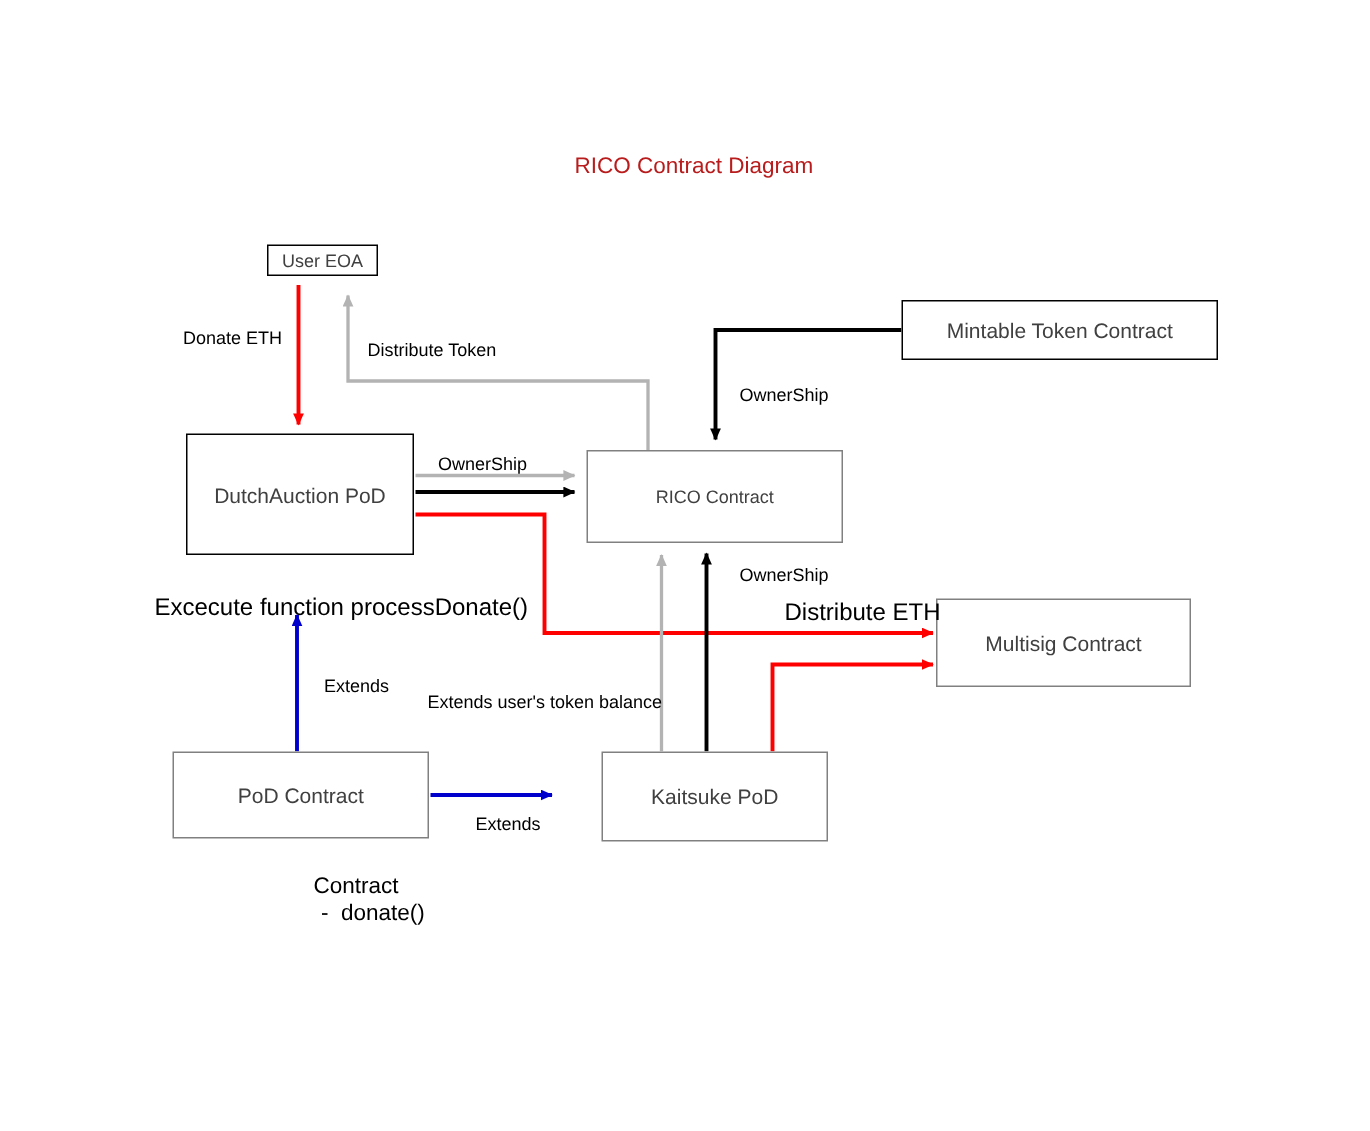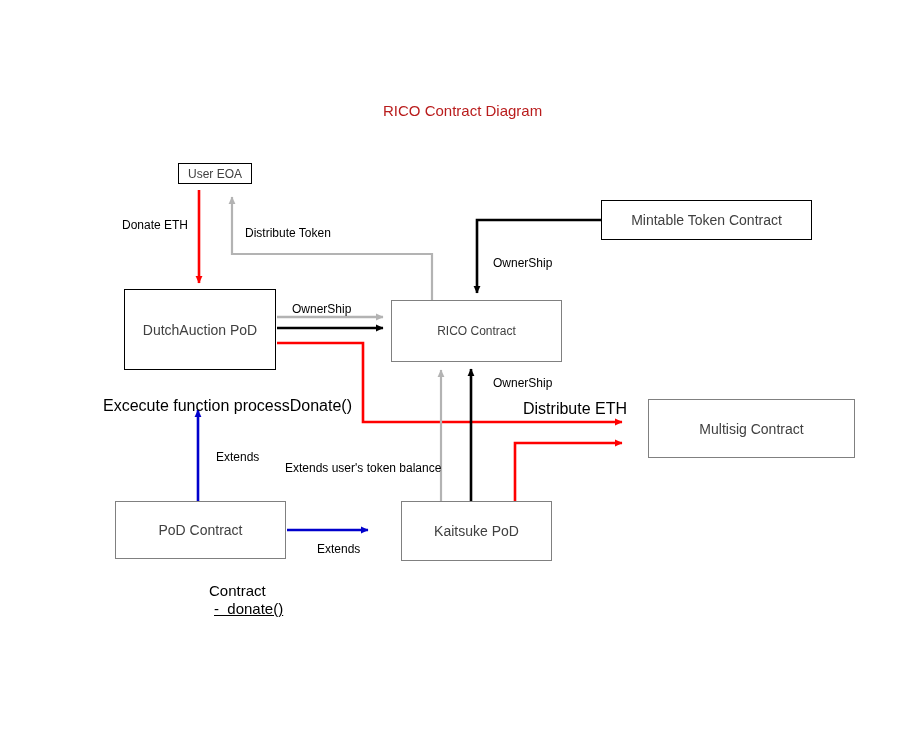--- a/index.html
+++ b/index.html
@@ -111,21 +111,21 @@
   </div>
 
   <div class="node node-gray" style="left:391px; top:300px; width:171px; height:62px; font-size:12px;text-align:center;">
     <span>RICO Contract</span>
   </div>
 
   <div class="node node-black" style="left:601px; top:200px; width:211px; height:40px; font-size:14px;">
     <span>Mintable Token Contract</span>
   </div>
 
-  <div class="node node-gray" style="left:648px; top:399px; width:207px; height:59px; font-size:14px;text-align:center;">
+  <div class="node node-gray" style="left:624px; top:399px; width:170px; height:59px; font-size:14px;text-align:center;">
     <span>Multisig Contract</span>
   </div>
 
   <div class="node node-gray" style="left:401px; top:501px; width:151px; height:60px; font-size:14px;">
     <span>Kaitsuke PoD</span>
   </div>
 
   <div class="node node-gray" style="left:115px; top:501px; width:171px; height:58px; font-size:14px;">
     <span>PoD Contract</span>
   </div>
@@ -145,15 +145,15 @@
   <div class="lbl" style="left:103px; top:377px; font-size:16px;margin-top:20px;">Excecute function processDonate()</div>
 
   <div class="lbl" style="left:216px; top:450px; font-size:12px;">Extends</div>
 
   <div class="lbl" style="left:317px; top:542px; font-size:12px;">Extends</div>
 
   <div class="lbl" style="left:285px; top:461px; font-size:12px;">Extends user's token balance</div>
 
   <div class="lbl" style="left:209px; top:582px; font-size:15px;">Contract</div>
 
-  <div class="lbl" style="left:214px; top:600px; font-size:15px;text-decoration:underline;">-  donate()</div>
+  <div class="lbl" style="left:214px; top:600px; font-size:15px;">-  donate()</div>
 
 </div>
 
 </body></html>

